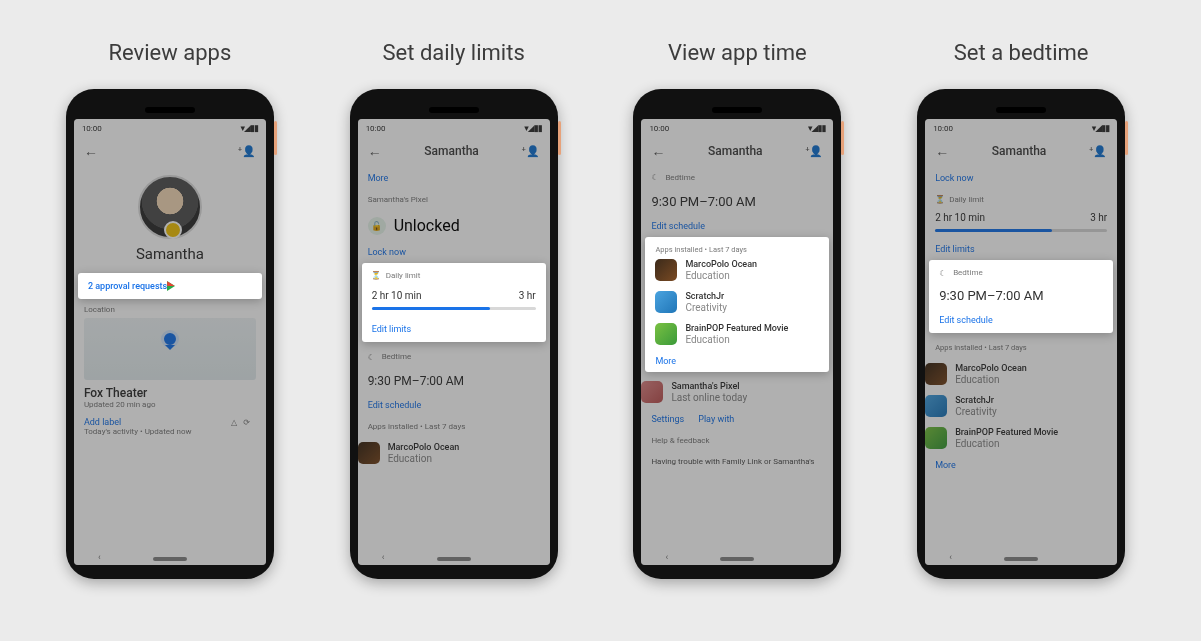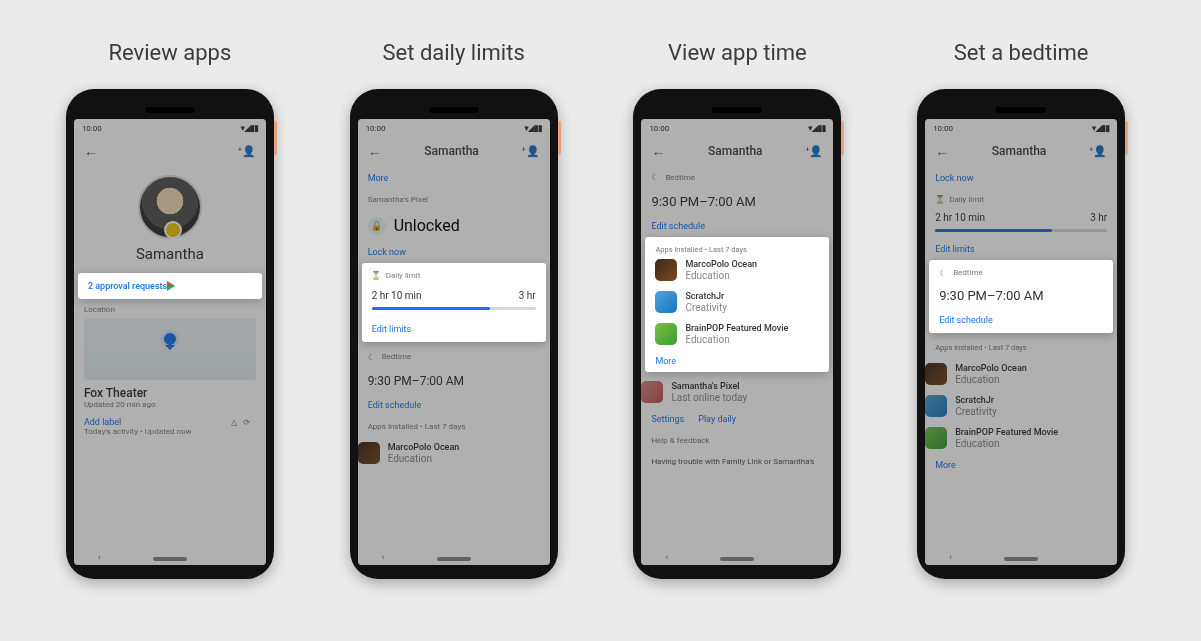--- a/index.html
+++ b/index.html
@@ -309,21 +309,21 @@
 
         <div class="section app-row" style="margin-top:4px">
           <div class="app-icon ai-pixel"></div>
           <div class="app-text">
               <div class="t1">Samantha's Pixel</div>
               <div class="t2">Last online today</div>
             </div>
         </div>
         <div class="section" style="display:flex;gap:14px">
           <span class="link">Settings</span>
-          <span class="link">Play daily</span>
+          <span class="link">Play with</span>
         </div>
         <div class="section muted">Help &amp; feedback</div>
         <div class="section" style="font-size:8px;color:#555;white-space:nowrap;overflow:hidden">Having trouble with Family Link or Samantha's</div>
 
         <span class="navback">‹</span>
         <div class="navpill"></div>
       </div>
     </div>
   </div>
 

